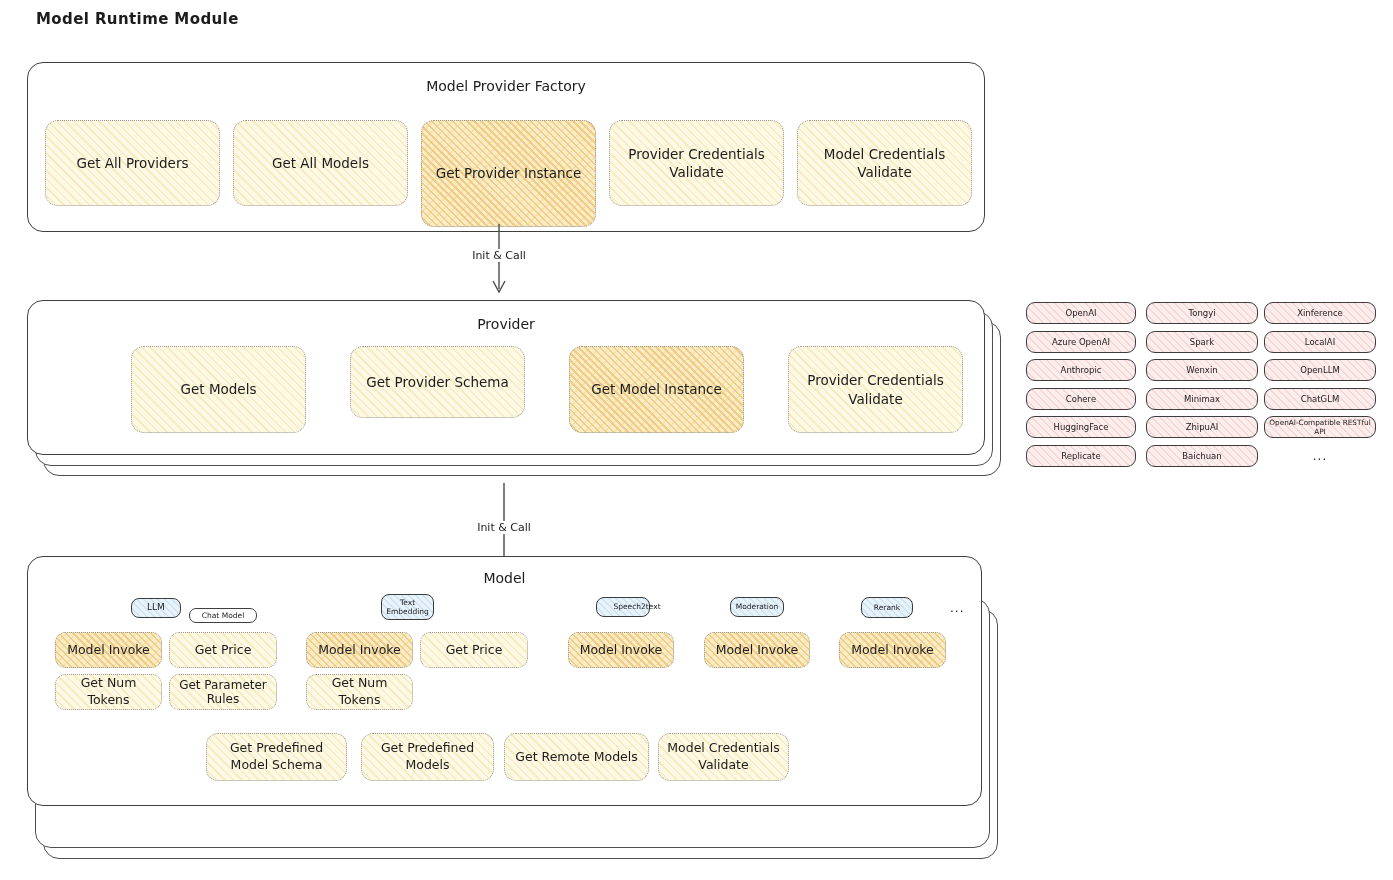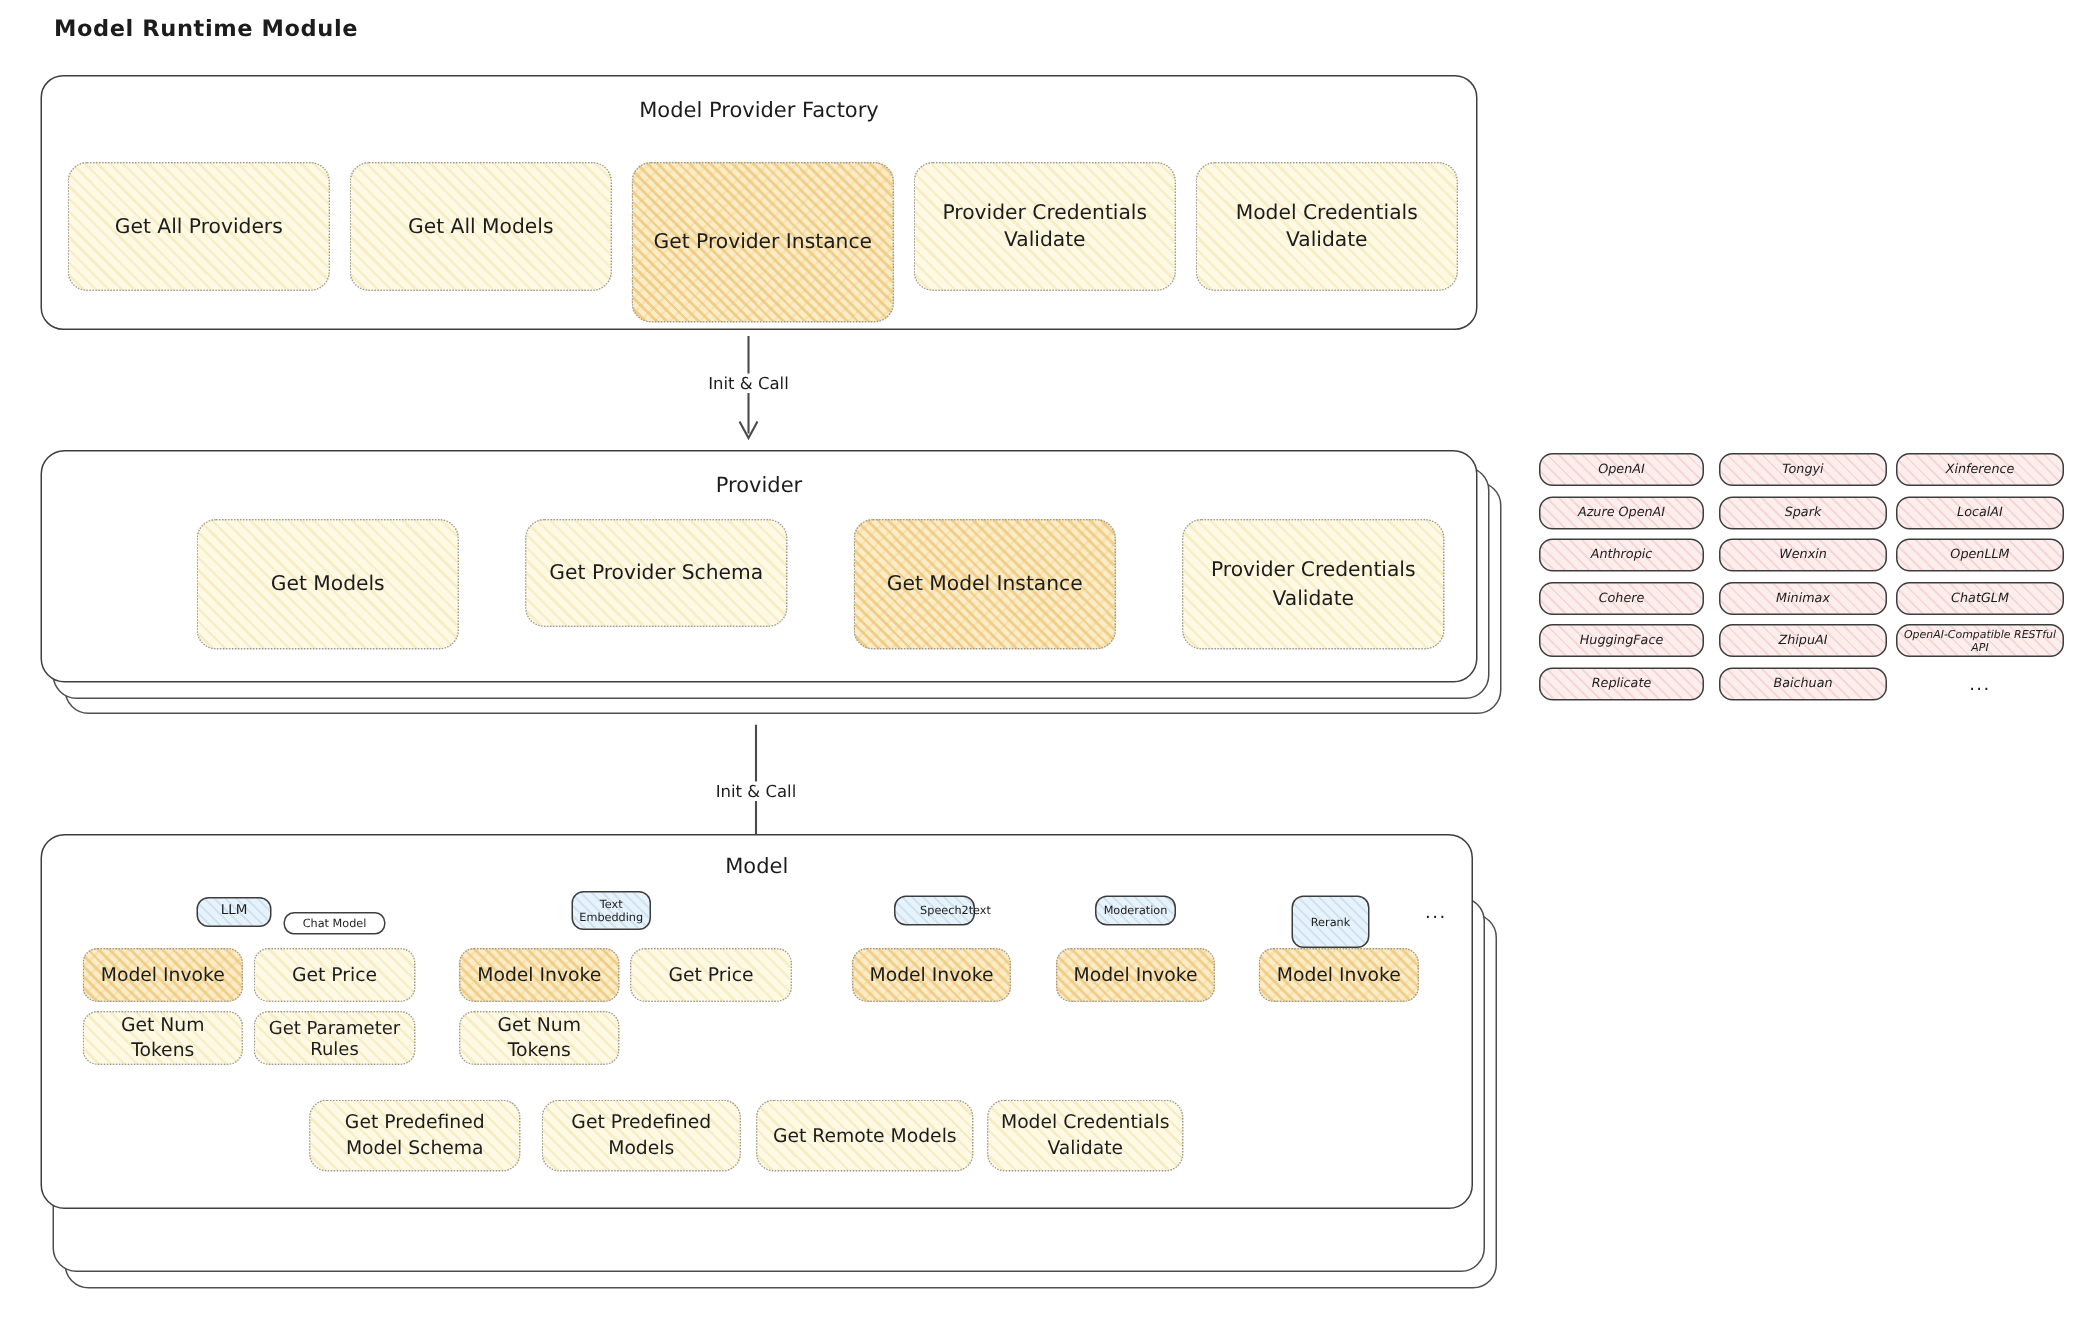--- a/index.html
+++ b/index.html
@@ -22,41 +22,41 @@
   .orange { background:
       repeating-linear-gradient(45deg, rgba(240,195,110,.75) 0 1.8px, transparent 1.8px 5px),
       repeating-linear-gradient(135deg, rgba(245,215,150,.5) 0 1.5px, transparent 1.5px 7px), #f9ecc9; }
 
   .row { position:absolute; display:flex; gap:13px; }
   .row .btn { width:175px; }
 
   .pcol { position:absolute; display:flex; flex-direction:column; gap:6.5px; }
   .pinkbox { display:flex; align-items:center; justify-content:center; height:22px; text-align:center;
       border:1.4px solid #3d3d3d; border-radius:9px; font-size:8.5px;
-      background: repeating-linear-gradient(45deg, rgba(244,198,198,.6) 0 1.4px, transparent 1.4px 5.5px), #fdeeee; font-style: italic; }
+      background: repeating-linear-gradient(45deg, rgba(244,198,198,.6) 0 1.4px, transparent 1.4px 5.5px), #fdeeee; }
   .pinkbox.tiny { font-size:7.3px; }
   .dots { display:flex; align-items:center; justify-content:center; height:22px; font-size:12px; letter-spacing:1px; }
 
   .bluebox { position:absolute; display:flex; align-items:center; justify-content:center; text-align:center;
       border:1.3px solid #3c3c3c; border-radius:8px; line-height:1.25;
       background: repeating-linear-gradient(45deg, rgba(185,216,236,.55) 0 1.4px, transparent 1.4px 5px), #e7f2fa; }
   .whitebox { position:absolute; display:flex; align-items:center; justify-content:center;
       border:1.2px solid #3f3f3f; border-radius:7px; background:#fff; }
 
   .node { position:absolute; }
   .arrow-label { position:absolute; text-align:center; font-size:11px; background:#fff; padding:0 3px; }
 </style>
 </head>
 <body>
 
 <div class="canvas">
 
   <div class="page-title">Model Runtime Module</div>
 
-  <div class="container-box" style="left:27px; top:50px; width:958px; height:170px;border-radius:15px;">
+  <div class="container-box" style="left:27px; top:62px; width:958px; height:170px;">
     <div class="sec-title">Model Provider Factory</div>
     <div class="row" style="left:17px; top:57px;">
       <div class="btn yellow" style="height:86px;">Get All Providers</div>
       <div class="btn yellow" style="height:86px;">Get All Models</div>
       <div class="btn orange" style="height:107px;">Get Provider Instance</div>
       <div class="btn yellow" style="height:86px;">Provider Credentials Validate</div>
       <div class="btn yellow" style="height:86px;">Model Credentials Validate</div>
     </div>
   </div>
 
@@ -113,21 +113,21 @@
   <div class="stack-layer" style="left:35px; top:598px; width:955px; height:250px;"></div>
   <div class="container-box" style="left:27px; top:556px; width:955px; height:250px;">
     <div class="sec-title" style="top:13px;">Model</div>
 
     <div class="bluebox" style="left:103px; top:41px; width:50px; height:20px; font-size:9px;">LLM</div>
     <div class="whitebox" style="left:159px; top:33px; width:70px; height:15px; font-size:7.5px;margin-top:44px;">Completion Model</div>
     <div class="whitebox" style="left:161px; top:51px; width:68px; height:15px; font-size:7.5px;">Chat Model</div>
     <div class="bluebox" style="left:353px; top:37px; width:53px; height:26px; font-size:7.5px; padding:1px 4px;">Text Embedding</div>
     <div class="bluebox" style="left:568px; top:40px; width:54px; height:20px; font-size:7.5px;padding-left:28px;">Speech2text</div>
     <div class="bluebox" style="left:702px; top:40px; width:54px; height:20px; font-size:7.5px;">Moderation</div>
-    <div class="bluebox" style="left:833px; top:40px; width:52px; height:35px; font-size:7.5px;">Rerank</div>
+    <div class="bluebox" style="left:833px; top:40px; width:52px; height:21px; font-size:7.5px;">Rerank</div>
     <div class="node" style="left:922px; top:44px; font-size:12px; letter-spacing:1px;">...</div>
 
     <div class="btn orange node" style="left:27px;  top:75px; width:107px; height:36px; border-radius:10px; font-size:12.5px;">Model Invoke</div>
     <div class="btn yellow node" style="left:141px; top:75px; width:108px; height:36px; border-radius:10px; font-size:12.5px;">Get Price</div>
     <div class="btn orange node" style="left:278px; top:75px; width:107px; height:36px; border-radius:10px; font-size:12.5px;">Model Invoke</div>
     <div class="btn yellow node" style="left:392px; top:75px; width:108px; height:36px; border-radius:10px; font-size:12.5px;">Get Price</div>
     <div class="btn orange node" style="left:540px; top:75px; width:106px; height:36px; border-radius:10px; font-size:12.5px;">Model Invoke</div>
     <div class="btn orange node" style="left:676px; top:75px; width:106px; height:36px; border-radius:10px; font-size:12.5px;">Model Invoke</div>
     <div class="btn orange node" style="left:811px; top:75px; width:107px; height:36px; border-radius:10px; font-size:12.5px;">Model Invoke</div>
 

